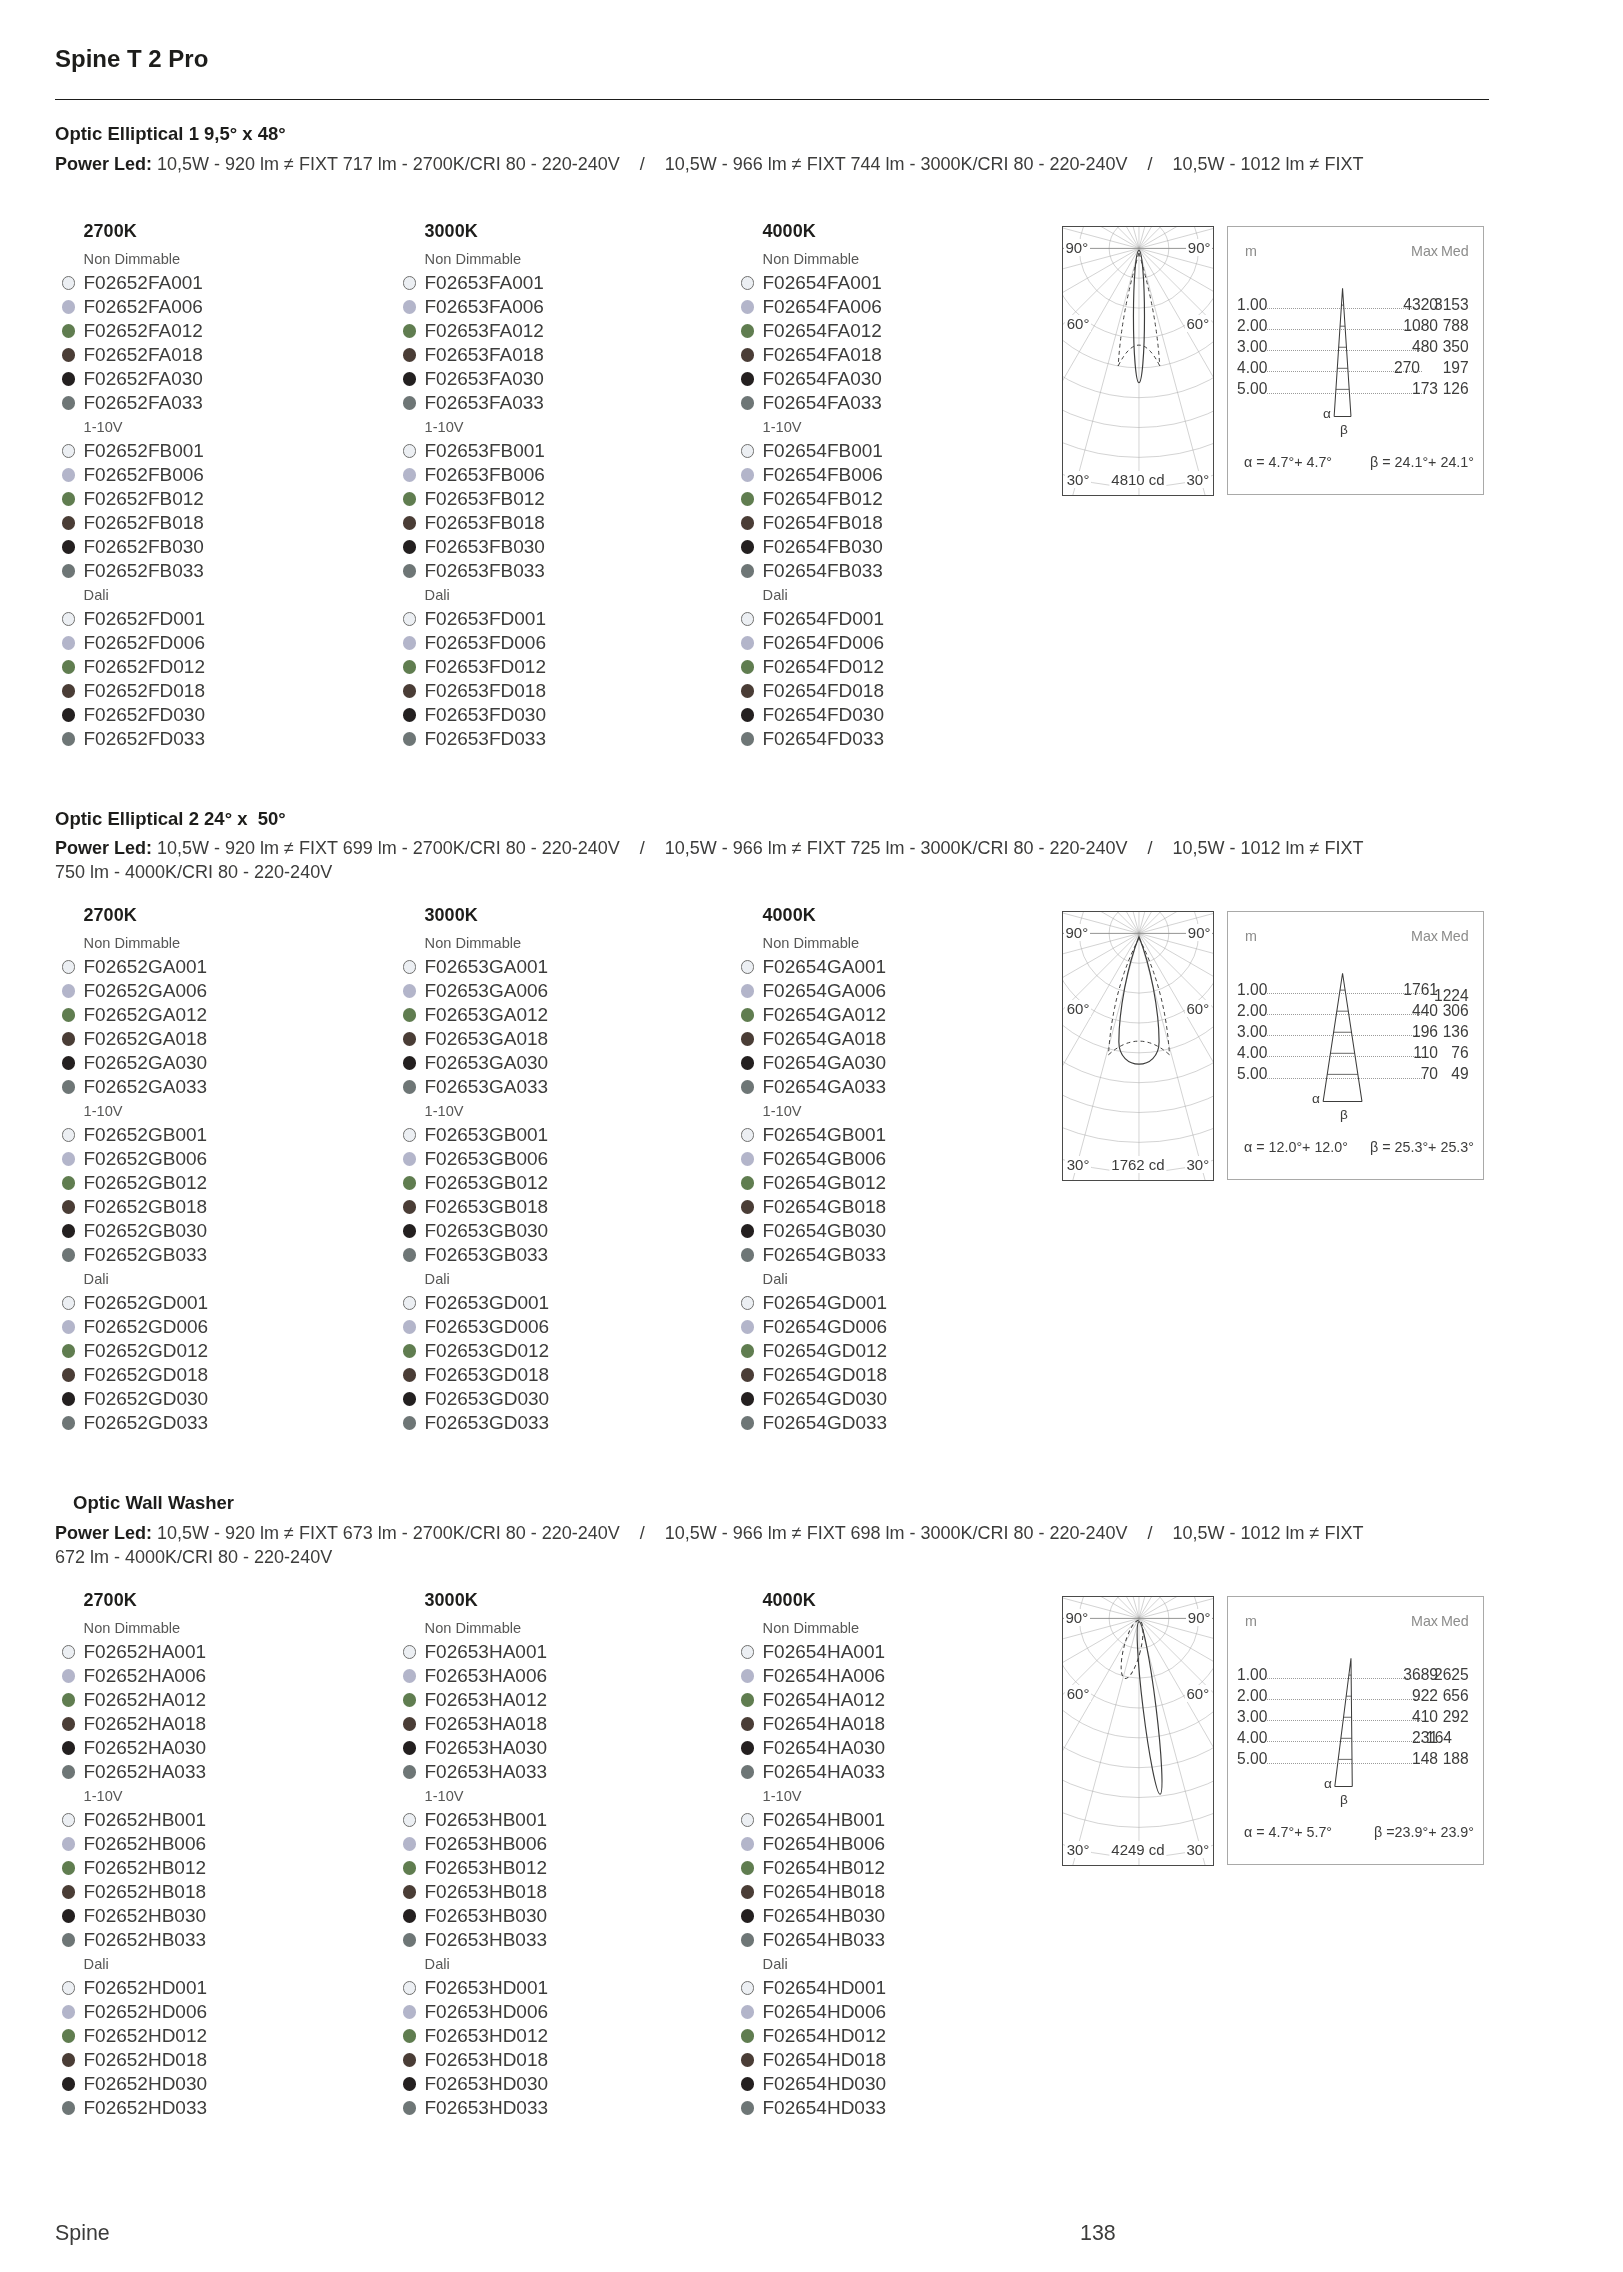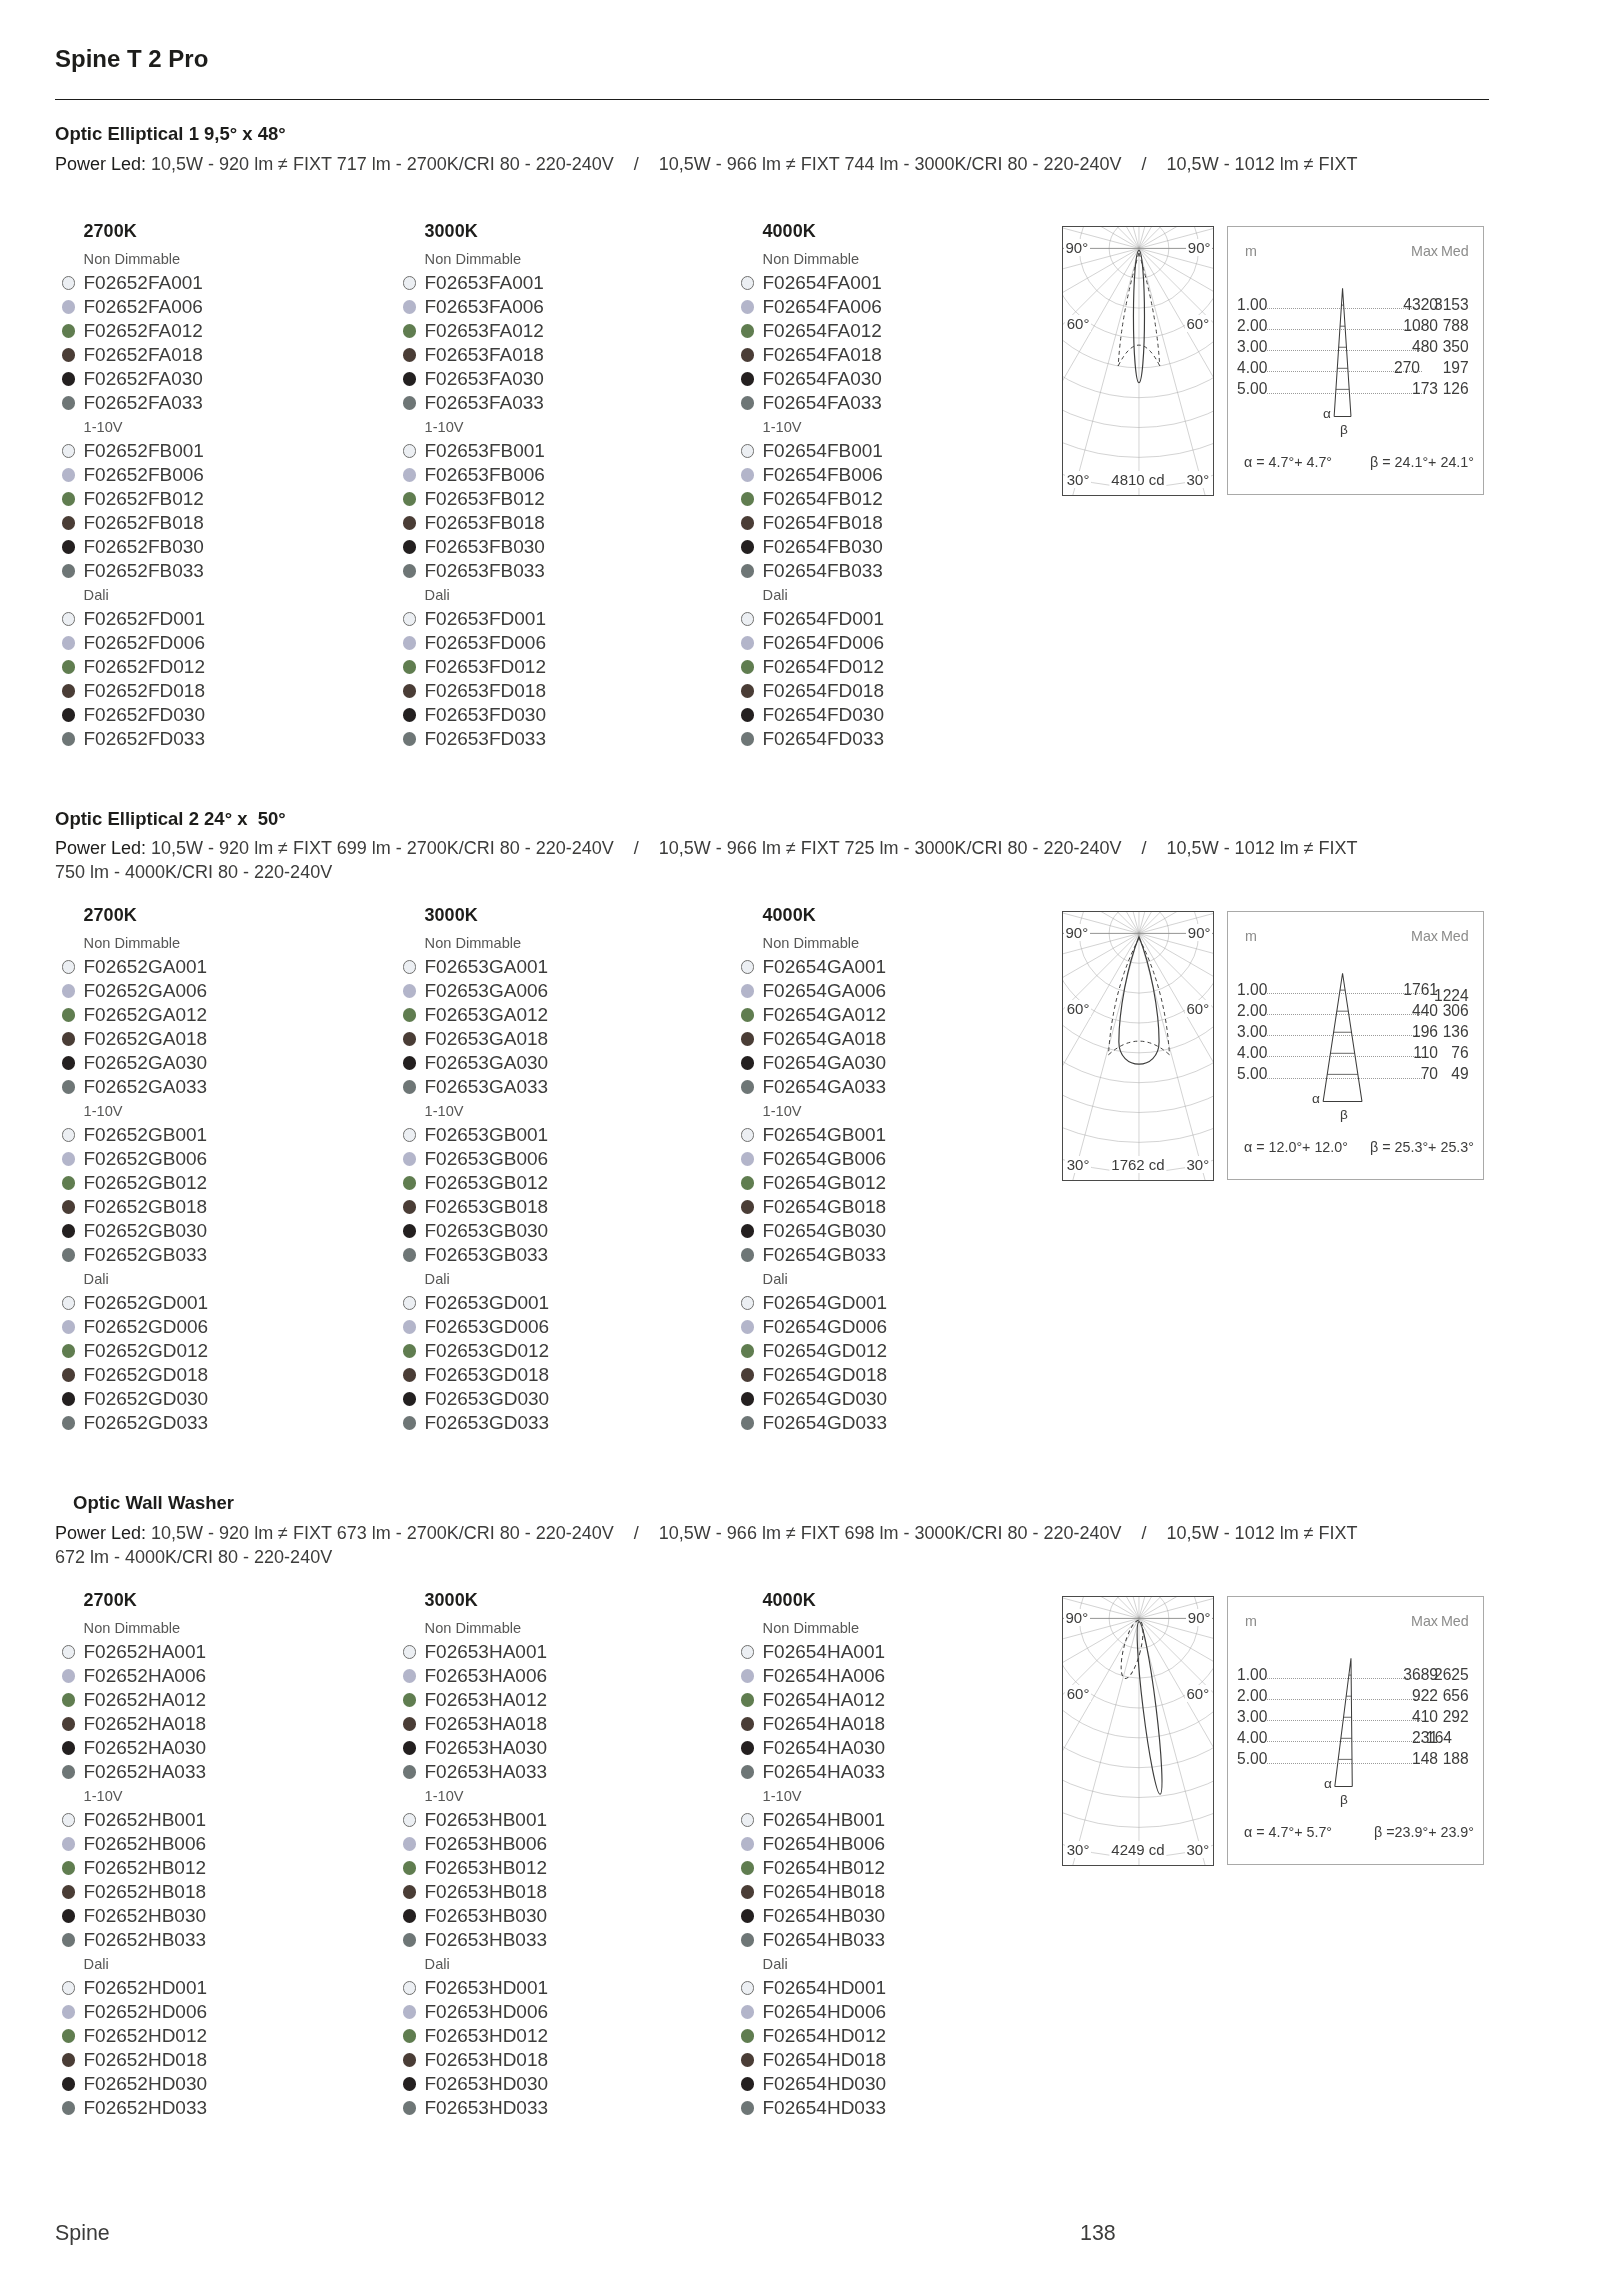--- a/index.html
+++ b/index.html
@@ -3,21 +3,21 @@
 <meta charset="utf-8">
 <style>
   html,body{margin:0;padding:0;background:#ffffff;}
   .page{position:relative;width:1623px;height:2273px;background:#fff;overflow:hidden;
         font-family:"Liberation Sans","DejaVu Sans",sans-serif;color:#3c3c3b;}
   .abs{position:absolute;}
   .page-title{font-size:24px;font-weight:bold;color:#1d1d1b;white-space:pre;}
   .divider{height:1.3px;background:#1d1d1b;}
   .sec-heading{font-size:18.5px;font-weight:bold;color:#1d1d1b;white-space:pre;}
   .power{font-size:18px;line-height:24px;white-space:pre;color:#3c3c3b;}
-  .power .plabel-b{font-weight:normal;color:#1d1d1b;}
+  .power .plabel-b{font-weight:bold;color:#1d1d1b;}
   .col-temp{font-size:18px;font-weight:bold;color:#1d1d1b;height:26px;padding-left:28.6px;}
   .grp{height:24px;padding-left:28.6px;display:flex;align-items:center;font-size:14.6px;color:#575756;}
   .prow{height:24px;display:flex;align-items:center;}
   .dot{width:13.6px;height:13.6px;border-radius:50%;margin-left:6.5px;margin-right:8.4px;flex:none;box-sizing:border-box;}
   .dot.outline{border:1.3px solid #6f6f6e;}
   .code{font-size:19px;color:#3c3c3b;white-space:pre;}
   .polar-box{width:152px;height:270px;border:1px solid #4a4a49;background:#fff;box-sizing:border-box;}
   .polar-svg .grid circle,.polar-svg .grid line{fill:none;stroke:#aaaaa9;stroke-width:0.8;}
   .polar-svg .axis{stroke:#8a8a89;stroke-width:1.2;}
   .polar-svg .solid{fill:none;stroke:#3c3c3b;stroke-width:1.8;}

